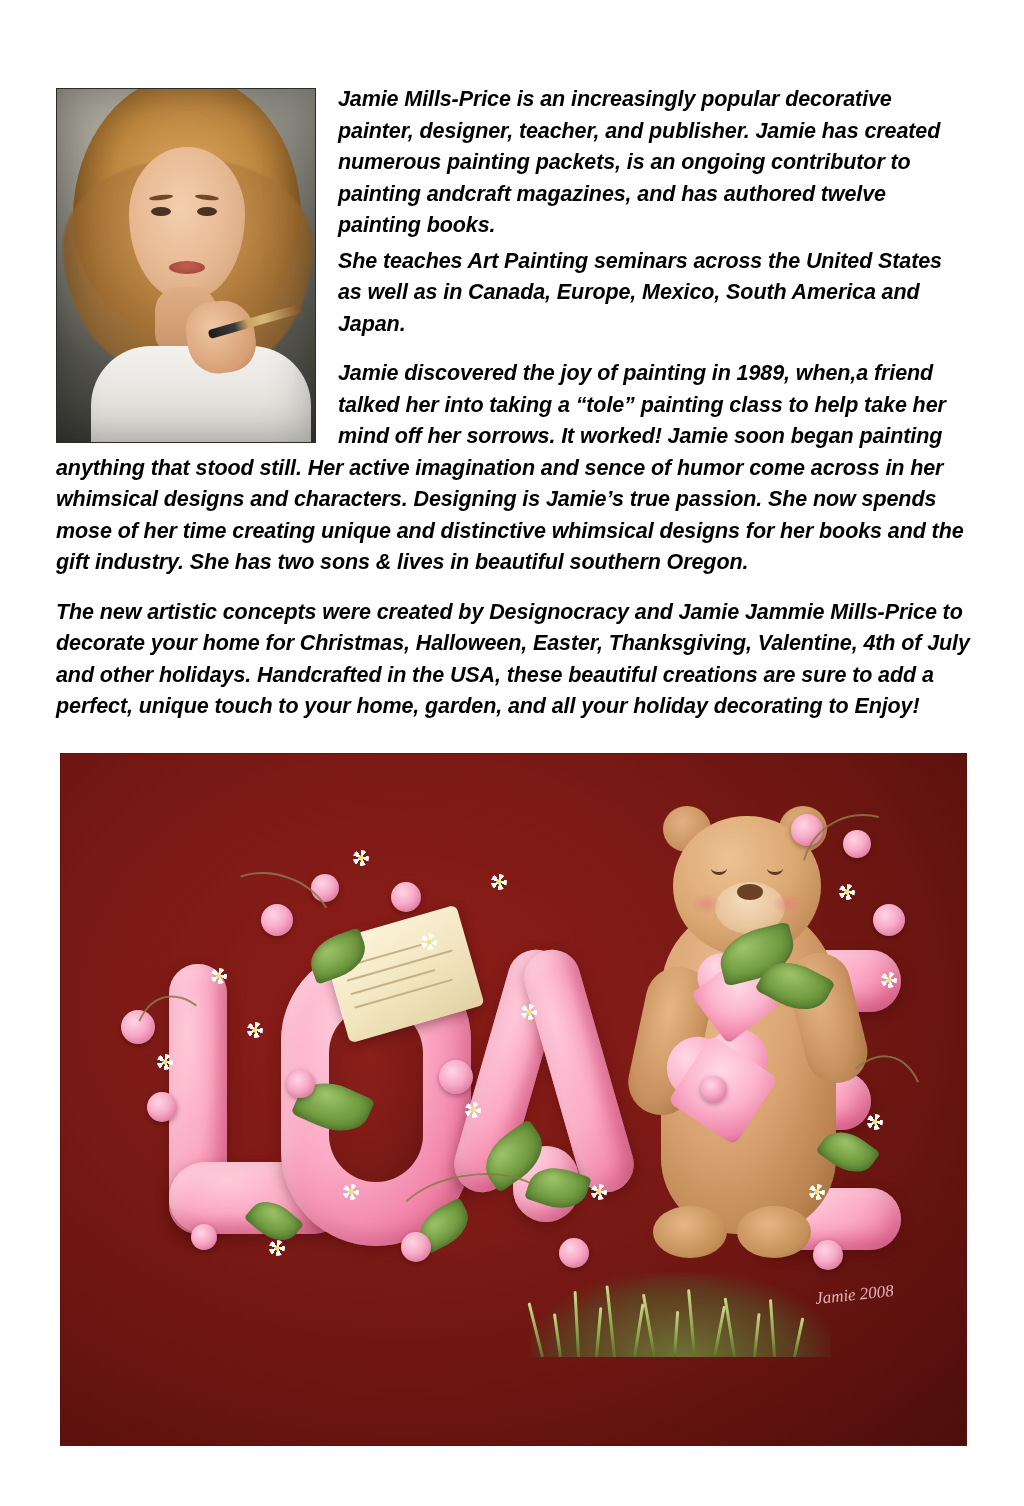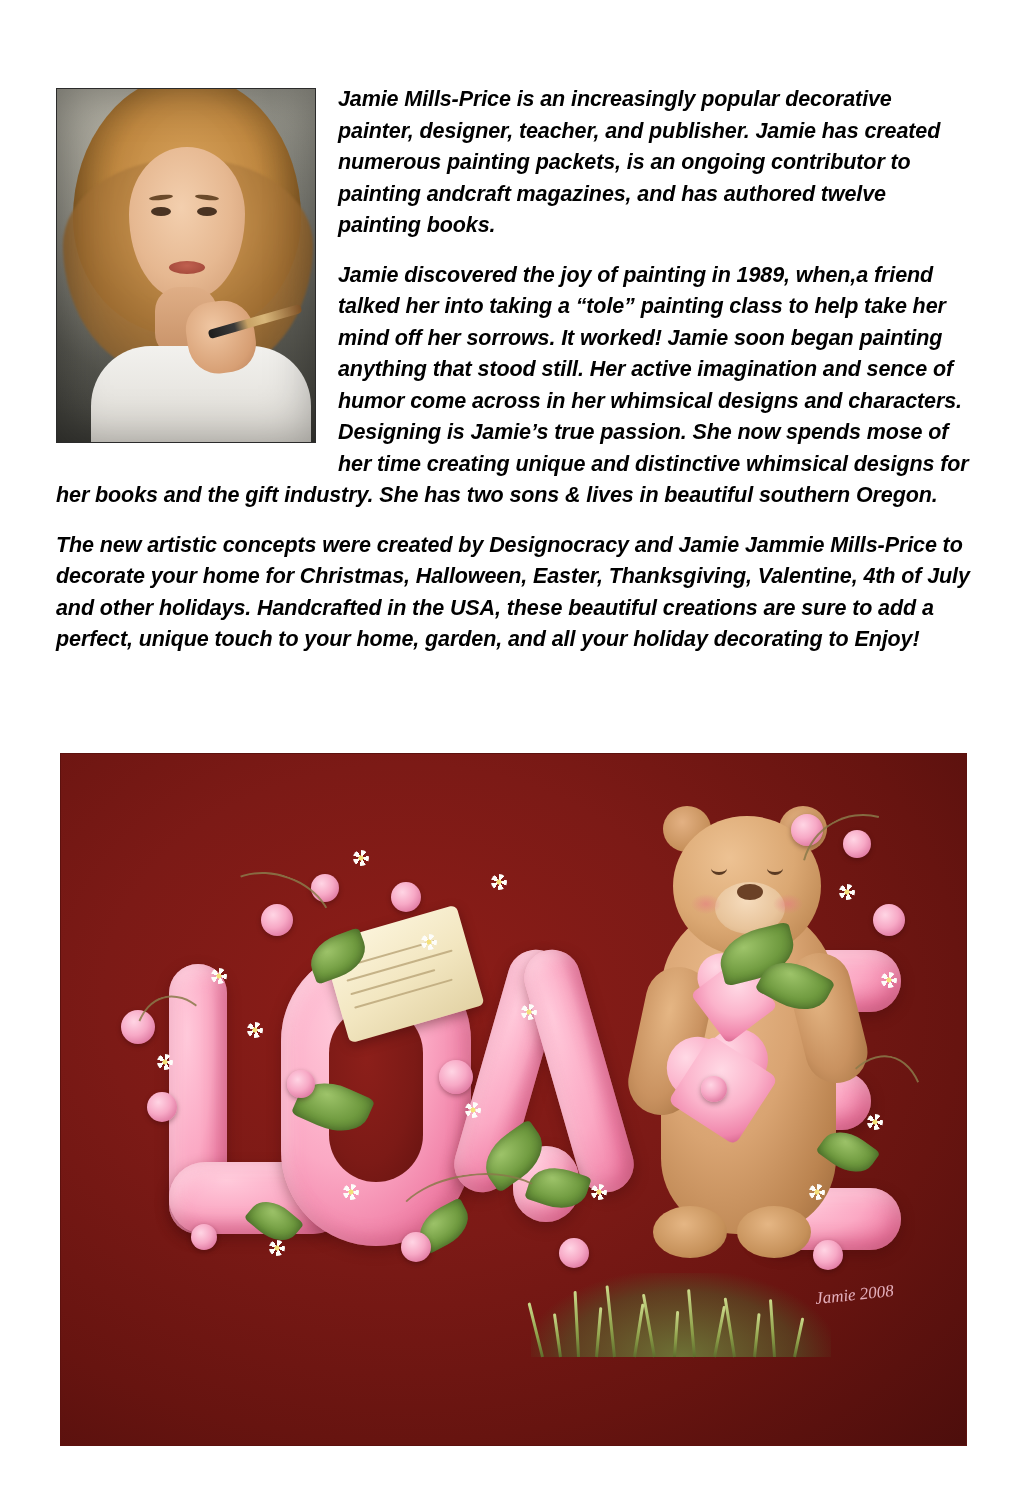--- a/index.html
+++ b/index.html
@@ -355,20 +355,21 @@
       <div class="p-eye-r"></div>
       <div class="p-lips"></div>
       <div class="p-neck"></div>
       <div class="p-shirt"></div>
       <div class="p-hand"></div>
       <div class="p-brush"></div>
       <div class="p-vign"></div>
     </div>
 
     <p class="bio-p first">Jamie Mills-Price is an increasingly popular decorative painter, designer, teacher, and publisher. Jamie has created numerous painting packets, is an ongoing contributor to painting andcraft magazines, and has authored twelve painting books.</p>
+    <p class="bio-p" style="margin-top:-14px">She teaches Art Painting seminars across the United States as well as in Canada, Europe, Mexico, South America and Japan.</p>
     <p class="bio-p">Jamie discovered the joy of painting in 1989, when,a friend talked her into taking a “tole” painting class to help take her mind off her sorrows. It worked! Jamie soon began painting anything that stood still. Her active imagination and sence of humor come across in her whimsical designs and characters. Designing is Jamie’s true passion. She now spends mose of her time creating unique and distinctive whimsical designs for her books and the gift industry. She has two sons &amp; lives in beautiful southern Oregon.</p>
     <p class="bio-p">The new artistic concepts were created by Designocracy and Jamie Jammie Mills-Price to decorate your home for Christmas, Halloween, Easter, Thanksgiving, Valentine, 4th of July and other holidays. Handcrafted in the USA, these beautiful creations are sure to add a perfect, unique touch to your home, garden, and all your holiday decorating to Enjoy!</p>
   </div>
 
   <div class="art-frame">
 
     <div class="grass">
       <span style="left:10px;  height:56px; transform:rotate(-14deg)"></span>
       <span style="left:28px;  height:44px; transform:rotate(-8deg)"></span>
       <span style="left:46px;  height:66px; transform:rotate(-3deg)"></span>

